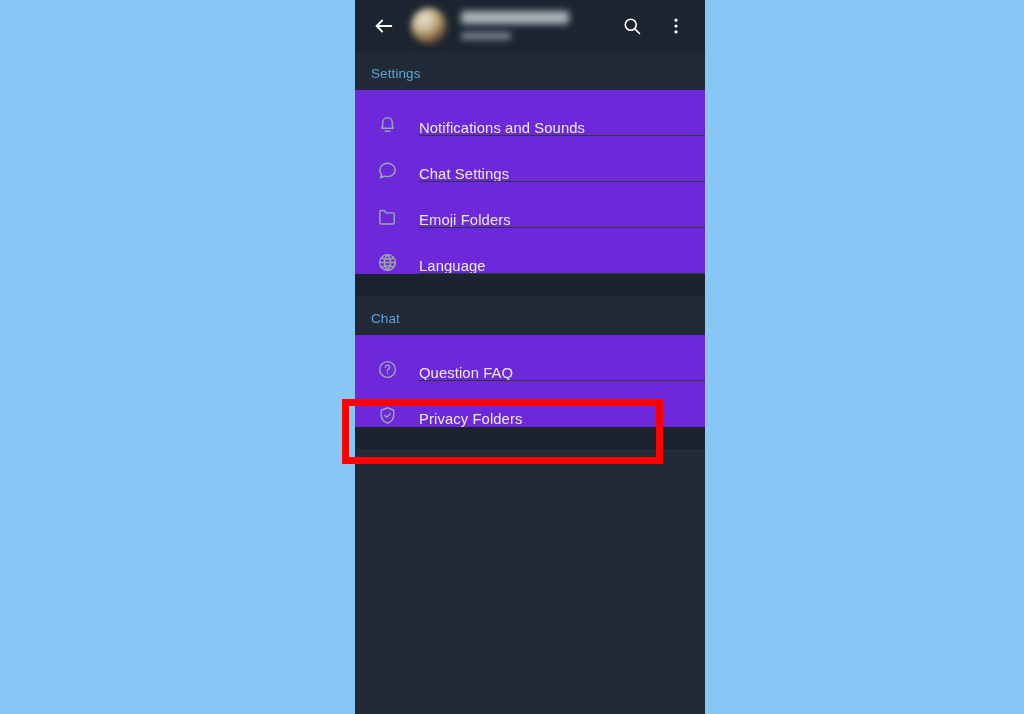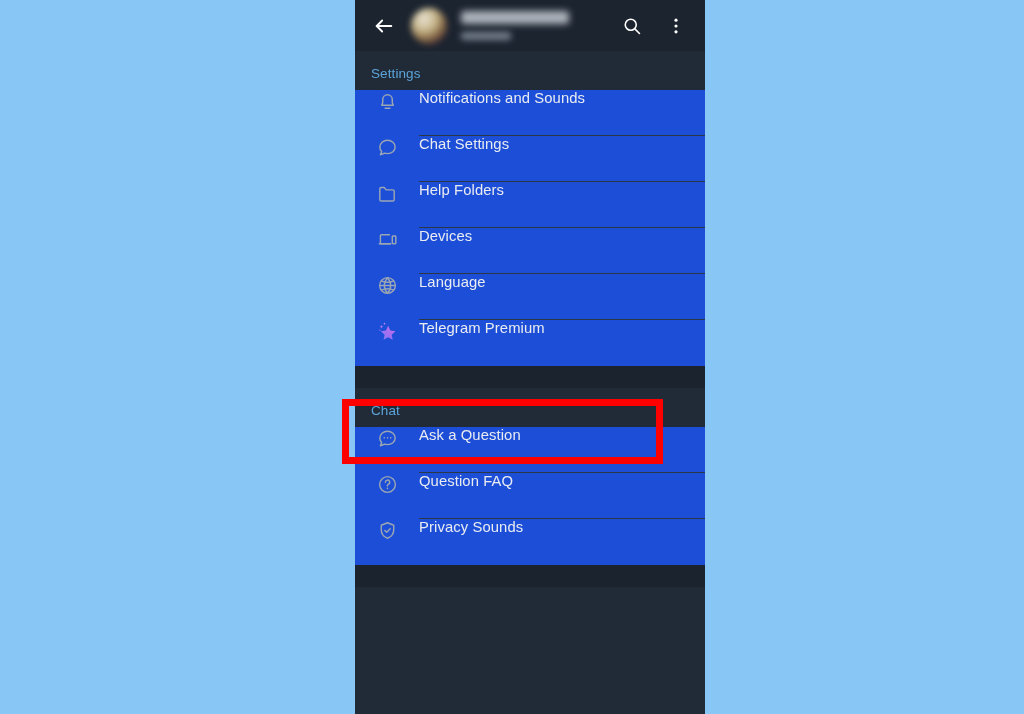--- a/index.html
+++ b/index.html
@@ -94,24 +94,24 @@
   .sec-title {
     color: #5ba3d9;
     font-size: 13.5px;
     padding: 15px 0 9px 16px;
     letter-spacing: .1px;
   }
 
   
   .row {
     display: flex;
-    align-items: flex-start;
+    align-items: flex-end;
     height: 46px;
     position: relative;
-    background: #1d4ed8;
+    background: #6d28d9;
   }
   .row .ico {
     width: 64px;
     min-width: 64px;
     display: flex;
     align-items: center;
     justify-content: center;
   }
   .row .lbl {
     color: #e9edf1;
@@ -207,103 +207,64 @@
       <span class="lbl">Chat Settings</span>
     </div>
 
 
     <div class="row">
       <span class="ico">
         <svg class="gl" width="23" height="23" viewBox="0 0 24 24" fill="none" stroke="#9aa6b2" stroke-width="1.5" stroke-linecap="round" stroke-linejoin="round">
           <path d="M4 18.6V7.1c0-.7.6-1.3 1.3-1.3h3.3l2 2.4h7.1c.7 0 1.3.6 1.3 1.3v9.1c0 .7-.6 1.3-1.3 1.3H5.3c-.7 0-1.3-.6-1.3-1.3z"></path>
         </svg>
       </span>
-      <span class="lbl">Help Folders</span>
-    </div>
-
-    <div class="row">
-      <span class="ico">
-        <svg class="gl" width="23" height="23" viewBox="0 0 24 24" fill="none" stroke="#9aa6b2" stroke-width="1.5" stroke-linecap="round" stroke-linejoin="round">
-          <path d="M15.2 16.4H4.6V8.2c0-.6.5-1.1 1.1-1.1h8.4"></path>
-          <path d="M3.4 16.4h11.8"></path>
-          <rect x="17" y="8.4" width="3.7" height="8" rx="0.8"></rect>
-        </svg>
-      </span>
-      <span class="lbl">Devices</span>
-    </div>
+      <span class="lbl">Emoji Folders</span>
+    </div>
+
 
     <div class="row">
       <span class="ico">
         <svg class="gl" width="23" height="23" viewBox="0 0 24 24" fill="none" stroke="#9aa6b2" stroke-width="1.5" stroke-linecap="round" stroke-linejoin="round">
           <circle cx="12" cy="12" r="8.2"></circle>
           <path d="M3.8 12h16.4"></path>
           <path d="M12 3.8c2.2 2.4 3.3 5.2 3.3 8.2s-1.1 5.8-3.3 8.2c-2.2-2.4-3.3-5.2-3.3-8.2s1.1-5.8 3.3-8.2z"></path>
           <path d="M5.6 7.1c1.9 1 4.1 1.5 6.4 1.5s4.5-.5 6.4-1.5"></path>
           <path d="M5.6 16.9c1.9-1 4.1-1.5 6.4-1.5s4.5.5 6.4 1.5"></path>
         </svg>
       </span>
       <span class="lbl">Language</span>
     </div>
 
-    <div class="row last">
-      <span class="ico">
-        <svg class="gl" width="25" height="25" viewBox="0 0 24 24">
-          <defs>
-            <linearGradient id="pg" x1="0" y1="1" x2="1" y2="0">
-              <stop offset="0%" stop-color="#7a7ef0"></stop>
-              <stop offset="52%" stop-color="#a66ef0"></stop>
-              <stop offset="100%" stop-color="#d26ee8"></stop>
-            </linearGradient>
-          </defs>
-          <path fill="url(#pg)" d="M12.6 5.6l2.1 4.5 4.9.6-3.6 3.4 1 4.9-4.4-2.5-4.4 2.5 1-4.9-3.6-3.4 4.9-.6z"></path>
-          <path fill="#b57cf2" d="M6.2 4.6l.5 1.3 1.3.5-1.3.5-.5 1.3-.5-1.3-1.3-.5 1.3-.5z"></path>
-          <circle cx="9.1" cy="3.5" r="0.75" fill="#c98cf2"></circle>
-          <circle cx="4.6" cy="9.8" r="0.6" fill="#a877ef"></circle>
-        </svg>
-      </span>
-      <span class="lbl">Telegram Premium</span>
-    </div>
   </div>
 
   <div class="gap"></div>
 
   <div class="section">
     <div class="sec-title">Chat</div>
 
-    <div class="row">
-      <span class="ico">
-        <svg class="gl" width="23" height="23" viewBox="0 0 24 24" fill="none" stroke="#9aa6b2" stroke-width="1.5" stroke-linecap="round" stroke-linejoin="round">
-          <path d="M20 11.4c0 3.9-3.6 7-8 7-1 0-2-.16-2.9-.46L4.6 19.6l1.3-3.3A6.8 6.8 0 0 1 4 11.4c0-3.9 3.6-7 8-7s8 3.1 8 7z"></path>
-          <circle cx="8.6" cy="11.3" r="0.85" fill="#9aa6b2" stroke="none"></circle>
-          <circle cx="12" cy="11.3" r="0.85" fill="#9aa6b2" stroke="none"></circle>
-          <circle cx="15.4" cy="11.3" r="0.85" fill="#9aa6b2" stroke="none"></circle>
-        </svg>
-      </span>
-      <span class="lbl">Ask a Question</span>
-    </div>
 
     <div class="row">
       <span class="ico">
         <svg class="gl" width="23" height="23" viewBox="0 0 24 24" fill="none" stroke="#9aa6b2" stroke-width="1.5" stroke-linecap="round" stroke-linejoin="round">
           <circle cx="12" cy="12" r="8.2"></circle>
           <path d="M9.8 9.6a2.25 2.25 0 1 1 2.9 2.2c-.55.2-.8.65-.8 1.25v.5"></path>
           <circle cx="11.95" cy="16.1" r="0.85" fill="#9aa6b2" stroke="none"></circle>
         </svg>
       </span>
       <span class="lbl">Question FAQ</span>
     </div>
 
     <div class="row last">
       <span class="ico">
         <svg class="gl" width="23" height="23" viewBox="0 0 24 24" fill="none" stroke="#9aa6b2" stroke-width="1.5" stroke-linecap="round" stroke-linejoin="round">
           <path d="M12 3.9l6.5 2.6v4.7c0 3.9-2.6 7.4-6.5 8.9-3.9-1.5-6.5-5-6.5-8.9V6.5z"></path>
           <path d="M9.2 11.9l2 2 3.6-3.7"></path>
         </svg>
       </span>
-      <span class="lbl">Privacy Sounds</span>
+      <span class="lbl">Privacy Folders</span>
     </div>
   </div>
 
   <div class="gap"></div>
 
 </div>
 
 <div id="redbox"></div>
 
 </body></html>

